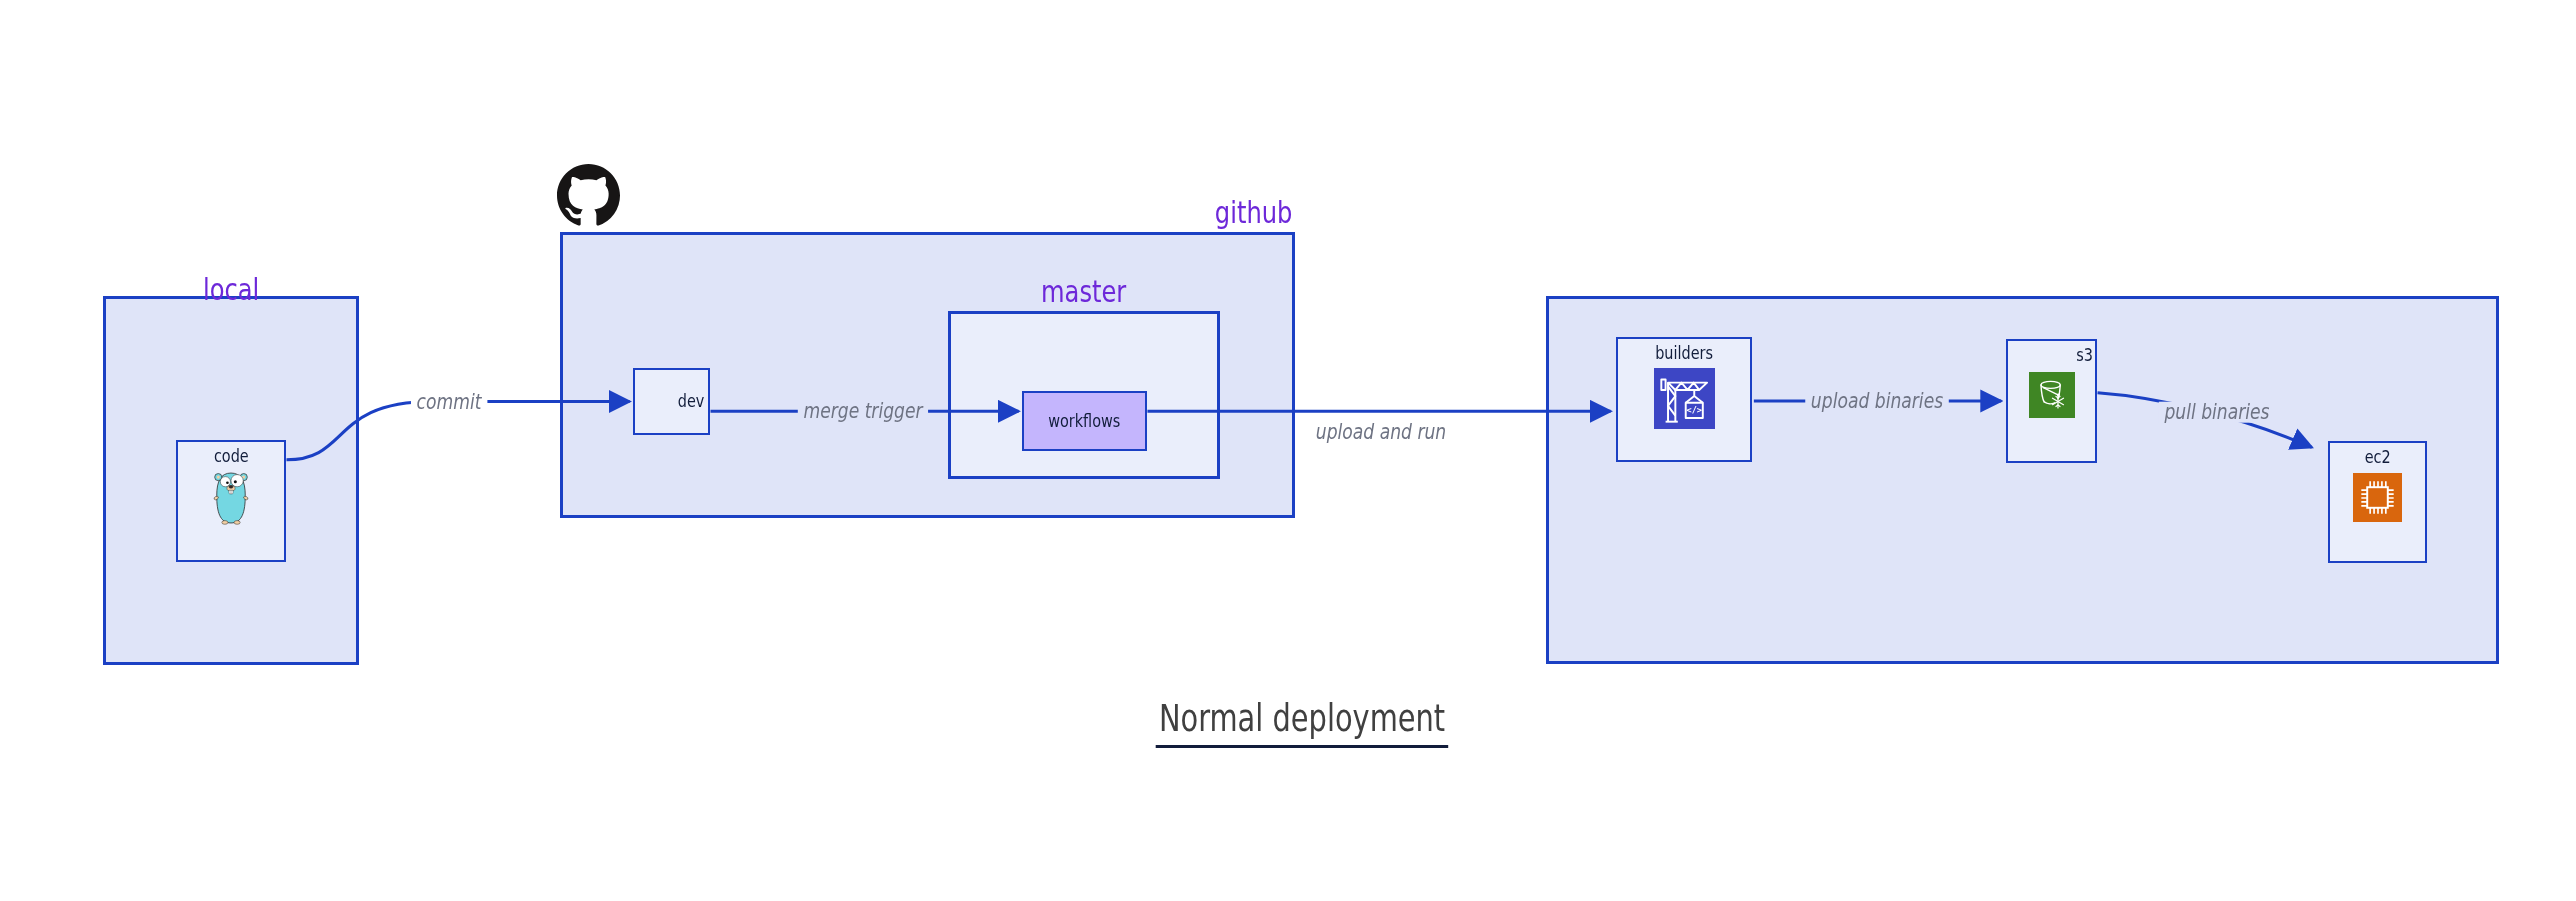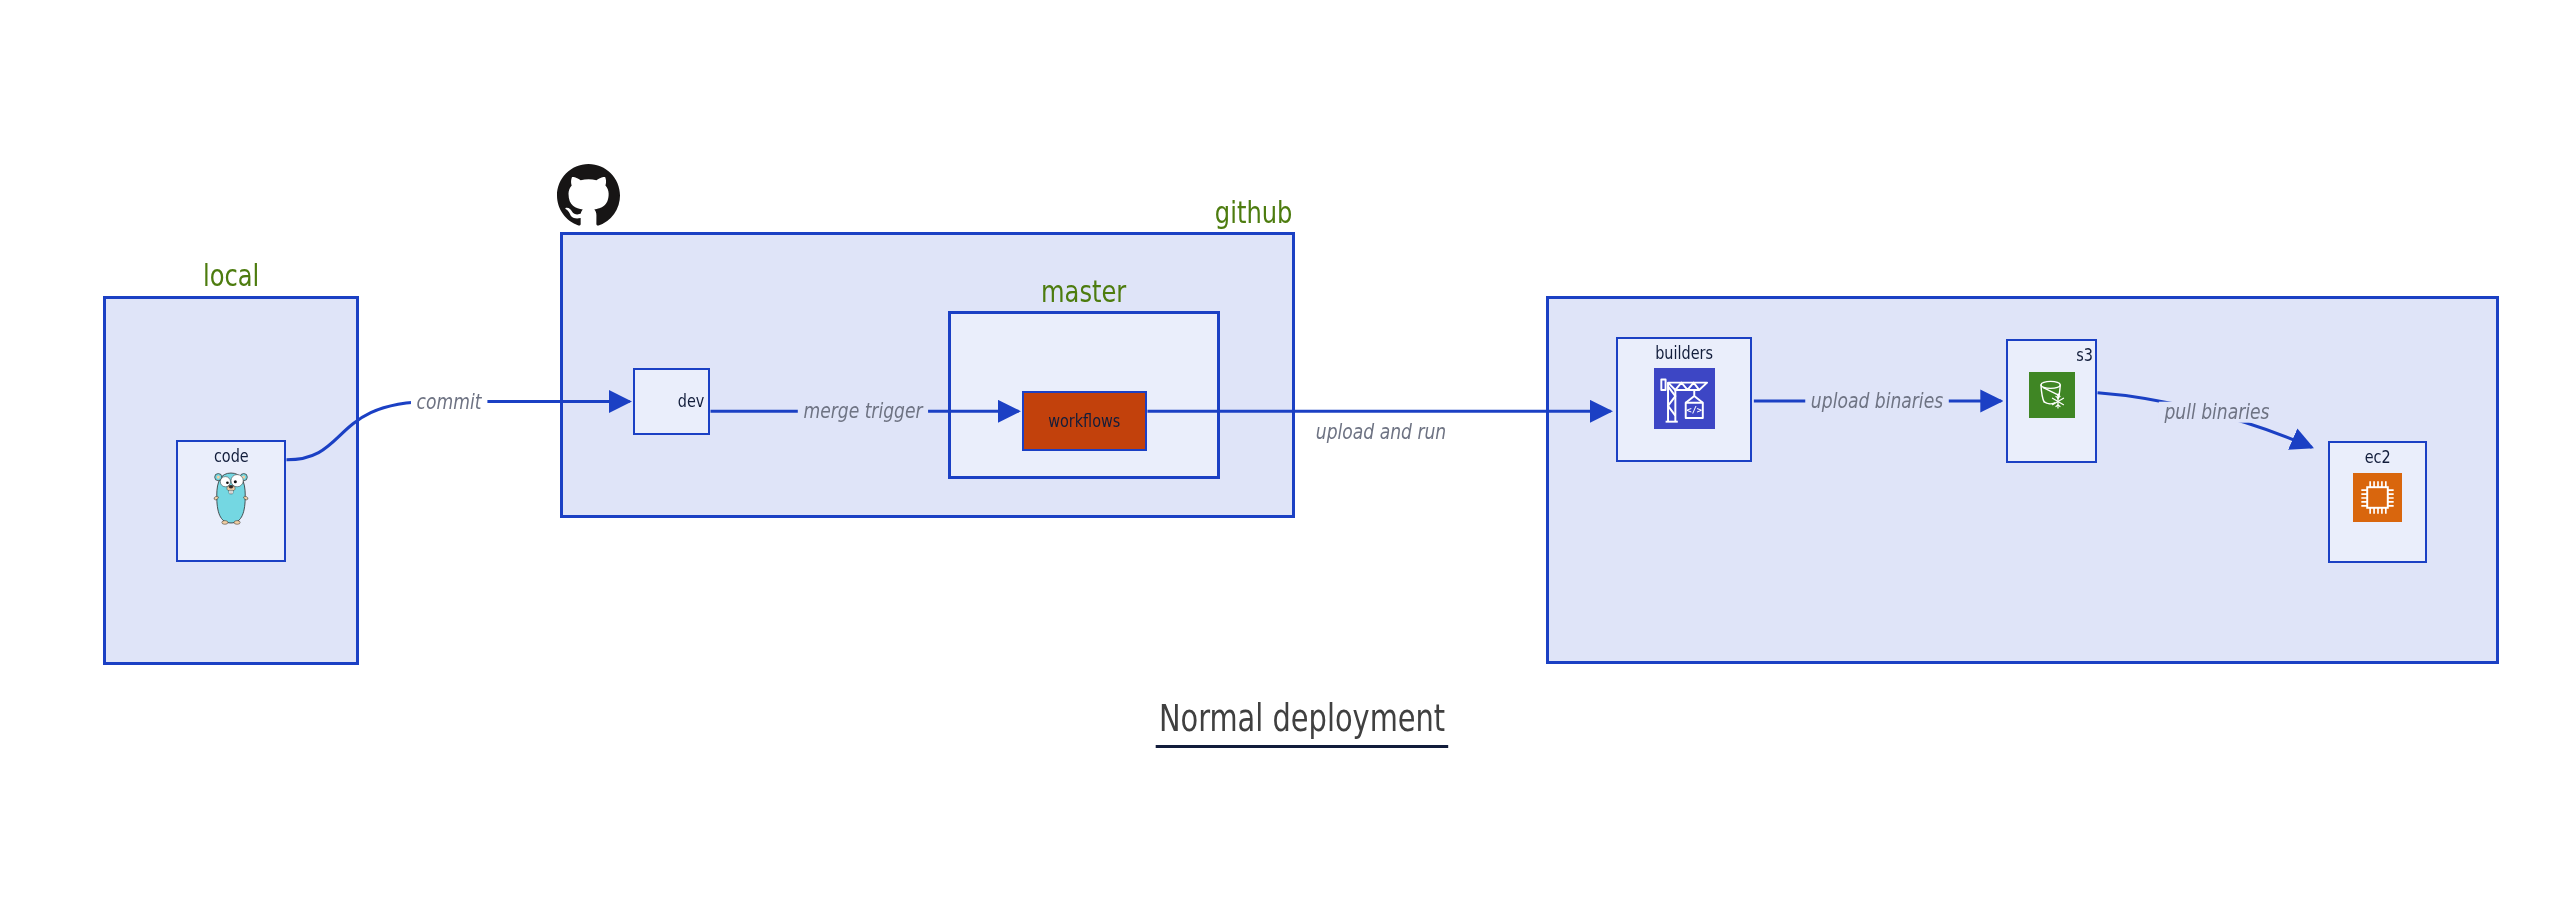--- a/index.html
+++ b/index.html
@@ -4,31 +4,31 @@
 <style>
   html,body{margin:0;padding:0;background:#ffffff;}
   body{width:2604px;height:902px;position:relative;overflow:hidden;
        font-family:"DejaVu Sans",sans-serif;}
   .page{position:absolute;inset:0;}
 
   
   .cx{display:inline-block;transform:scaleX(0.78);transform-origin:center center;white-space:nowrap;}
   .cx-right{transform-origin:right center;}
 
-  .group-label{position:absolute;font-size:31px;font-weight:500;color:#4d7c0f;
+  .group-label{position:absolute;font-size:31px;font-weight:500;color:#6d28d9;
                text-align:center;line-height:34px;z-index:3;}
   .group-label.right{text-align:right;}
 
   .container-box{position:absolute;background:#dfe4f8;border:3.1px solid #1b40c4;
                  box-sizing:border-box;z-index:1;}
 
   .node{position:absolute;background:#eaeefb;border:2.6px solid #1b40c4;
         box-sizing:border-box;text-align:center;z-index:2;}
   .node.center{display:flex;align-items:center;justify-content:center;}
-  .node.lightest{background:#c2410c;}
+  .node.lightest{background:#c4b5fd;}
   .node-label{font-size:18.5px;font-weight:normal;color:#121d3b;line-height:20.6px;padding-top:4.1px;}
   .node.center .node-label{padding-top:0;}
   .node-icon{display:block;margin:4.1px auto 0 auto;}
 
   .octocat{position:absolute;left:557px;top:164px;z-index:3;}
 
   .edges{position:absolute;left:0;top:0;z-index:4;pointer-events:none;}
 
   .edge-label{position:absolute;transform:translate(-50%,-50%);z-index:6;
               font-size:22px;font-style:italic;color:#6e7383;line-height:20.6px;}
@@ -36,21 +36,21 @@
 
   .title{position:absolute;left:1302px;top:697px;transform:translateX(-50%);
          font-size:37px;color:#404040;z-index:3;white-space:nowrap;}
   .title .cx{border-bottom:3.6px solid #121d3b;padding:0 4.1px 5.2px 4.1px;}
 </style>
 </head>
 <body>
 
 <div class="page">
 
-  <div class="group-label" style="left:103px;top:258px;width:256px;text-align:center;">
+  <div class="group-label" style="left:103px;top:272px;width:256px;text-align:center;">
     <span class="cx">local</span>
   </div>
   <div class="container-box" style="left:103px;top:296px;width:256px;height:369px;"></div>
 
   <div class="node" style="left:176px;top:440px;width:110px;height:122px;">
     <div class="node-label">
       <span class="cx">code</span>
     </div>
     <svg class="node-icon" width="40" height="54" viewBox="0 0 76 106">
       <path d="M38 4 C58 4 66 20 66 48 C66 80 60 102 38 102 C16 102 10 80 10 48 C10 20 18 4 38 4 Z" fill="#74d7e2" stroke="#2f2f2f" stroke-width="1.6"></path>

